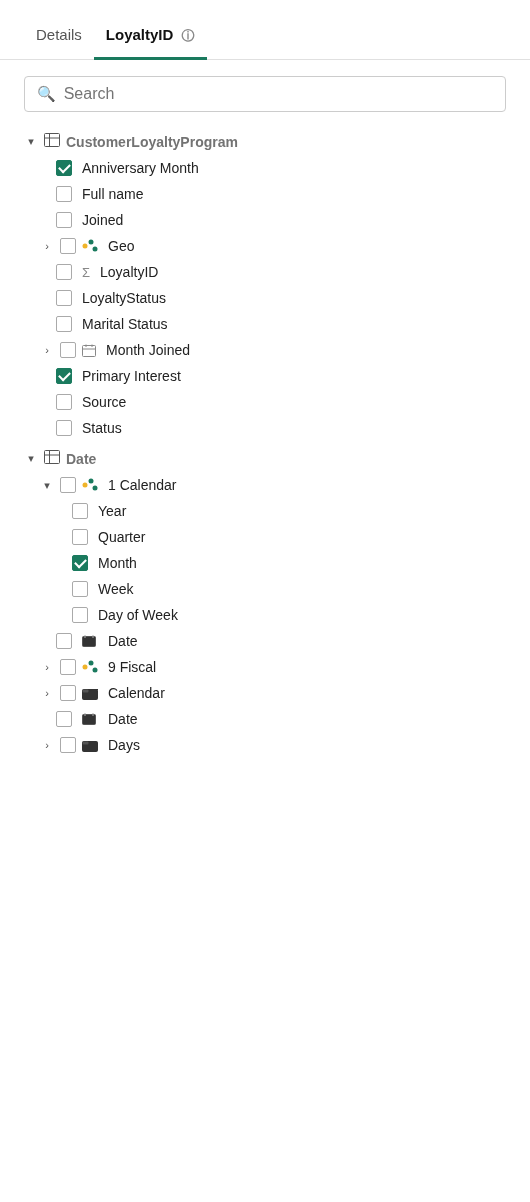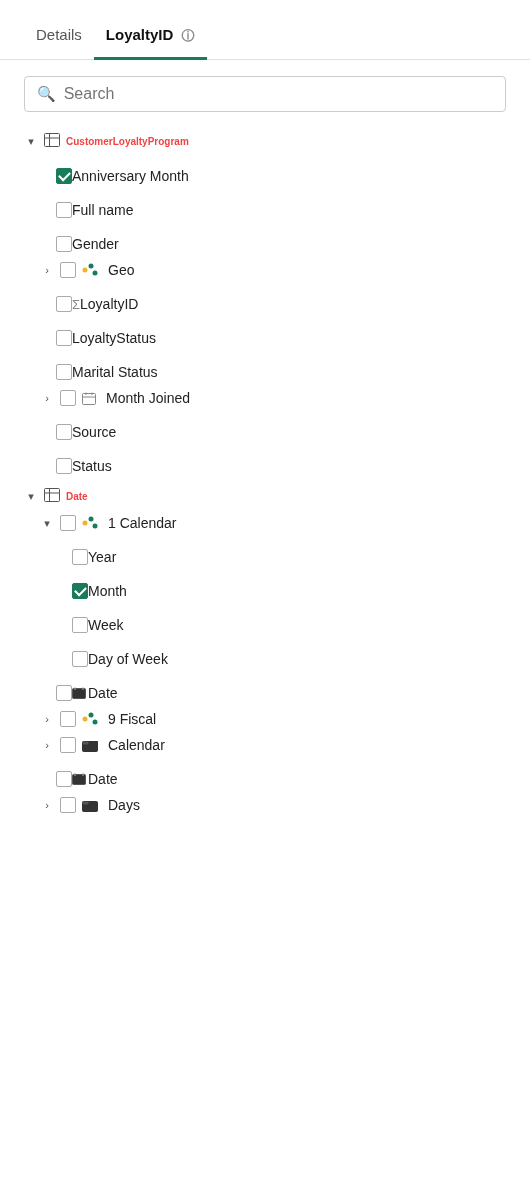--- a/index.html
+++ b/index.html
@@ -95,23 +95,23 @@
       user-select: none;
     }
     .group-row .chevron {
       font-size: 11px;
       color: #555;
       width: 14px;
       text-align: center;
       flex-shrink: 0;
     }
     .group-row .group-label {
-      font-size: 10px;
+      font-size: 14px;
       font-weight: 600;
-      color: #ef4444;
+      color: #737373;
       text-align: center;
     }
 
     
     .subgroup-row {
       display: flex;
       align-items: center;
       padding: 5px 16px 5px 40px;
       gap: 6px;
       font-size: 14px;
@@ -125,25 +125,25 @@
       width: 14px;
       text-align: center;
       flex-shrink: 0;
     }
 
     
     .field-row {
       display: flex;
       align-items: center;
       padding: 5px 16px 5px 56px;
+      gap: 10px;
       font-size: 14px;
       color: #222;
       cursor: pointer;
       user-select: none;
-      margin-top: 8px;
     }
     .field-row.indent2 { padding-left: 72px; }
 
     
     .cb {
       width: 16px;
       height: 16px;
       border: 1.5px solid #aaa;
       border-radius: 2px;
       background: #fff;
@@ -225,21 +225,21 @@
       </div>
 
 
       <div class="field-row">
         <div class="cb"></div>
         <span class="field-name">Full name</span>
       </div>
 
       <div class="field-row">
         <div class="cb"></div>
-        <span class="field-name">Gender</span>
+        <span class="field-name">Joined</span>
       </div>
 
       <div class="subgroup-row" style="padding-left:40px;">
         <span class="chevron">›</span>
         <div class="cb"></div>
         <span style="display:inline-flex;align-items:center;margin-right:4px;">
           <svg width="16" height="14" viewBox="0 0 16 14">
             <circle cx="3" cy="7" r="2.5" fill="#f0b429"></circle>
             <circle cx="9" cy="3" r="2.5" fill="#1a7a5e"></circle>
             <circle cx="13" cy="10" r="2.5" fill="#1a7a5e"></circle>
@@ -271,20 +271,24 @@
           <svg width="14" height="13" viewBox="0 0 14 13">
             <rect x="0.5" y="1.5" width="13" height="11" rx="1" stroke="#888" fill="none"></rect>
             <line x1="0.5" y1="5" x2="13.5" y2="5" stroke="#888"></line>
             <line x1="4" y1="0.5" x2="4" y2="3" stroke="#888"></line>
             <line x1="10" y1="0.5" x2="10" y2="3" stroke="#888"></line>
           </svg>
         </span>
         <span class="field-name">Month Joined</span>
       </div>
 
+      <div class="field-row">
+        <div class="cb checked"></div>
+        <span class="field-name">Primary Interest</span>
+      </div>
 
       <div class="field-row">
         <div class="cb"></div>
         <span class="field-name">Source</span>
       </div>
 
       <div class="field-row">
         <div class="cb"></div>
         <span class="field-name">Status</span>
       </div>
@@ -314,20 +318,24 @@
           </svg>
         </span>
         <span class="field-name">1 Calendar</span>
       </div>
 
       <div class="field-row indent2">
         <div class="cb"></div>
         <span class="field-name">Year</span>
       </div>
 
+      <div class="field-row indent2">
+        <div class="cb"></div>
+        <span class="field-name">Quarter</span>
+      </div>
 
       <div class="field-row indent2">
         <div class="cb checked"></div>
         <span class="field-name">Month</span>
       </div>
 
       <div class="field-row indent2">
         <div class="cb"></div>
         <span class="field-name">Week</span>
       </div>

